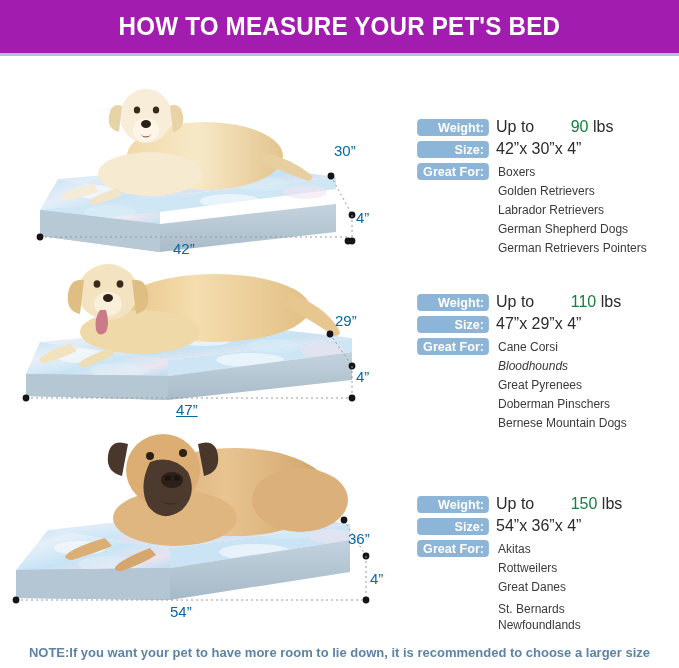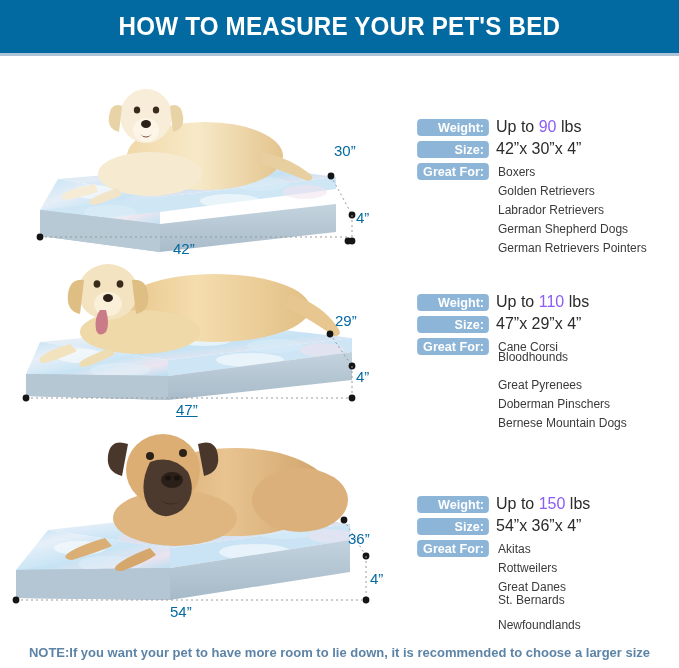--- a/index.html
+++ b/index.html
@@ -8,21 +8,21 @@
     background:#ffffff;
     font-family:"Liberation Sans", sans-serif;
     overflow:hidden;
     position:relative;
   }
   .page{position:relative;width:679px;height:668px;background:#fff;}
 
   
   .header{
     position:absolute;left:0;top:0;width:679px;height:53px;
-    background:#0369a1;
+    background:#a21caf;
     display:flex;align-items:center;justify-content:center;
   }
   .header-title{
     color:#ffffff;
     font-family:"Liberation Sans", sans-serif;
     font-weight:700;
     font-size:26px;
     letter-spacing:.2px;
     transform:scaleX(.93);
     white-space:nowrap;
@@ -51,21 +51,21 @@
     background:#8db5d8;border-radius:4px;
     color:#ffffff;font-weight:700;font-size:13px;
     display:flex;align-items:center;justify-content:flex-end;
     padding-right:5px;box-sizing:border-box;
     transform:scaleX(.97);
   }
   .spec-val{
     position:absolute;left:86px;top:-1px;
     font-size:16px;color:#2b2b2b;white-space:nowrap;
   }
-  .spec-val .num{color:#8b5cf6;}
+  .spec-val .num{color:#15803d;margin-left:32px;}
   .breed{
     position:absolute;left:88px;
     font-size:12px;color:#3a3a3a;white-space:nowrap;
     line-height:19px;
   }
 
   
   .note{
     position:absolute;left:0;top:645px;width:679px;text-align:center;
     color:#5d84a6;font-size:13px;font-weight:700;
@@ -251,21 +251,21 @@
             <div class="pill">Weight:</div>
             <div class="spec-val"><span>Up to</span> <span class="num">110</span> <span>lbs</span></div>
           </div>
           <div class="spec-row">
             <div class="pill">Size:</div>
             <div class="spec-val">47”x 29”x 4”</div>
           </div>
           <div class="spec-row" style="height:100px;">
             <div class="pill">Great For:</div>
             <div class="breed" style="top:0px;">Cane Corsi</div>
-            <div class="breed" style="top:10px;">Bloodhounds</div>
+            <div class="breed" style="top:19px;font-style:italic;">Bloodhounds</div>
             <div class="breed" style="top:38px;">Great Pyrenees</div>
             <div class="breed" style="top:76px;">Bernese Mountain Dogs</div>
             <div class="breed" style="top:57px;">Doberman Pinschers</div>
           </div>
         </div>
       </div>
     </div>
 
     <div class="block block-3">
       <div class="bed-col">
@@ -344,21 +344,21 @@
           </div>
           <div class="spec-row">
             <div class="pill">Size:</div>
             <div class="spec-val">54”x 36”x 4”</div>
           </div>
           <div class="spec-row" style="height:100px;">
             <div class="pill">Great For:</div>
             <div class="breed" style="top:0px;">Akitas</div>
             <div class="breed" style="top:19px;">Rottweilers</div>
             <div class="breed" style="top:38px;">Great Danes</div>
-            <div class="breed" style="top:51px;">St. Bernards</div>
+            <div class="breed" style="top:60px;">St. Bernards</div>
             <div class="breed" style="top:76px;">Newfoundlands</div>
           </div>
         </div>
       </div>
     </div>
 
   </div>
 
   <div class="note">NOTE:If you want your pet to have more room to lie down, it is recommended to choose a larger size</div>
 </div>

